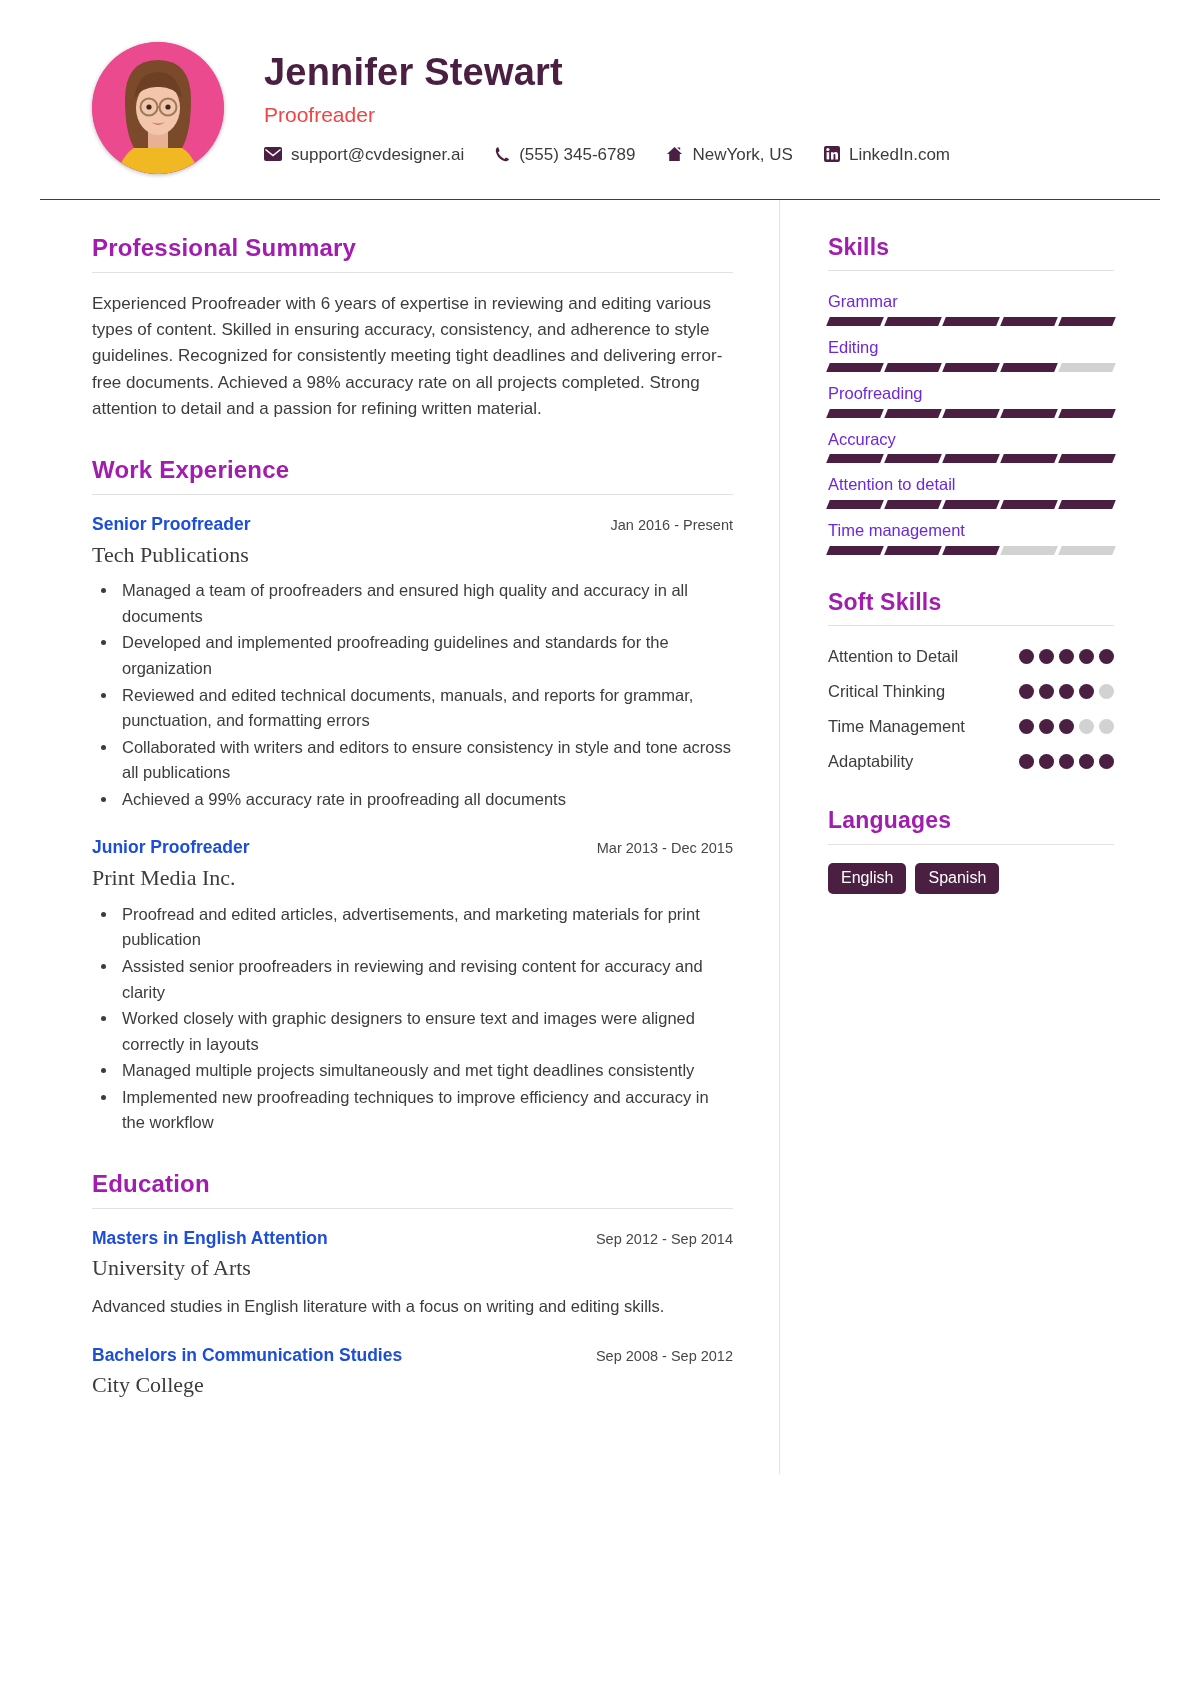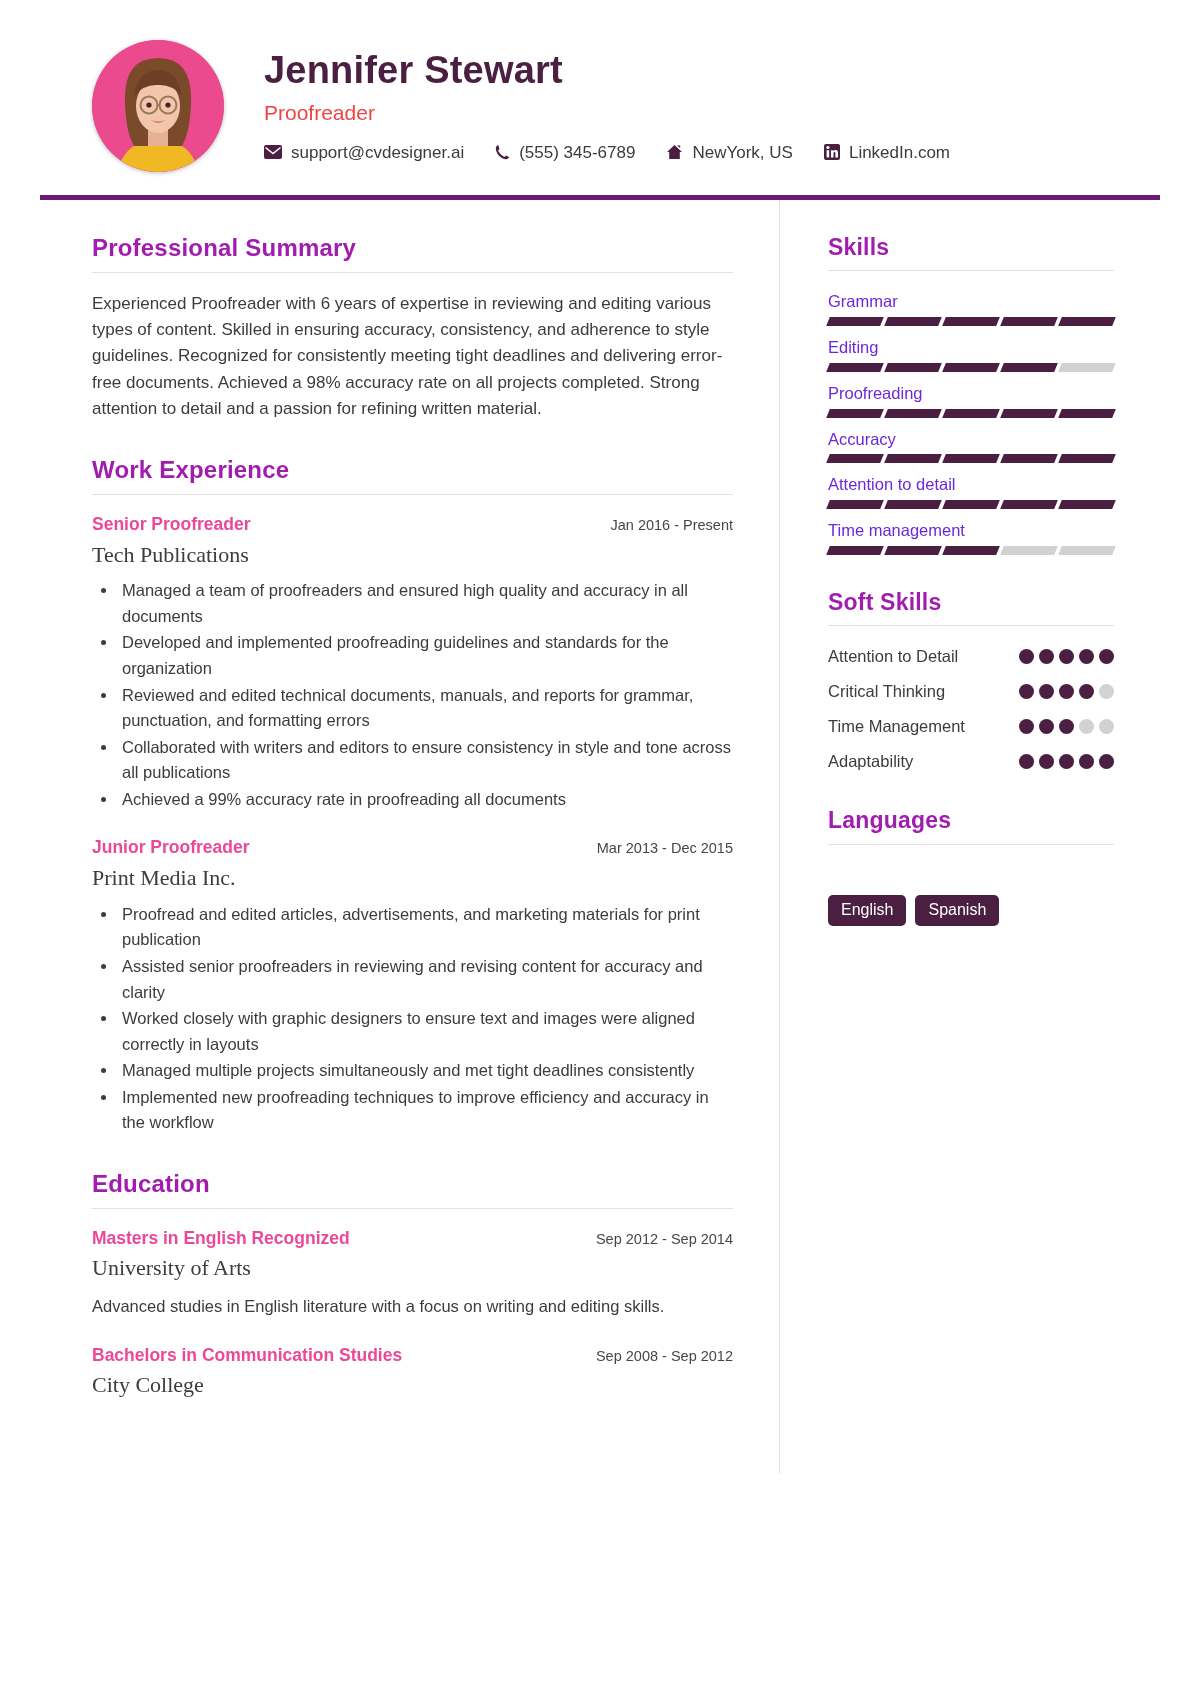--- a/index.html
+++ b/index.html
@@ -19,21 +19,21 @@
     background: #ffffff;
     position: relative;
     box-sizing: border-box;
   }
 
   
   .header {
     display: flex;
     align-items: center;
     padding: 22px 40px 6px 52px;
-    border-bottom: 5px solid #701a75;
+    border-bottom: 1px solid #701a75;
     box-sizing: border-box;
     min-height: 200px;
   }
   .avatar-wrap {
     width: 132px;
     height: 132px;
     flex: 0 0 132px;
     border-radius: 50%;
     overflow: hidden;
     position: relative;
@@ -131,21 +131,21 @@
   .entry:last-child { margin-bottom: 0; }
   .entry-head {
     display: flex;
     justify-content: space-between;
     align-items: baseline;
     gap: 14px;
   }
   .entry-role {
     font-size: 17.5px;
     font-weight: bold;
-    color: #ec4899;
+    color: #1d4ed8;
     line-height: 1.3;
   }
   .entry-dates {
     font-size: 14.5px;
     color: #474747;
     white-space: nowrap;
     flex: 0 0 auto;
   }
   .entry-org {
     font-size: 22px;
@@ -229,21 +229,20 @@
     gap: 9px;
   }
   .lang-tag {
     background: #4a1f41;
     color: #ffffff;
     font-size: 16px;
     padding: 7px 13px 8px 13px;
     border-radius: 5px;
     line-height: 1;
     white-space: nowrap;
-    margin-top: 32px;
   }
 </style>
 </head>
 <body>
 
 <div class="page">
 
   <div class="header">
 
     <div class="avatar-wrap">
@@ -373,21 +372,21 @@
           </ul>
         </div>
       </div>
 
       <div class="section">
         <div class="sec-title">Education</div>
         <div class="sec-rule"></div>
 
         <div class="entry">
           <div class="entry-head">
-            <div class="entry-role">Masters in English Recognized</div>
+            <div class="entry-role">Masters in English Attention</div>
             <div class="entry-dates">Sep 2012 - Sep 2014</div>
           </div>
           <div class="entry-org">University of Arts</div>
           <p class="entry-desc">Advanced studies in English literature with a focus on writing and editing skills.</p>
         </div>
 
         <div class="entry">
           <div class="entry-head">
             <div class="entry-role">Bachelors in Communication Studies</div>
             <div class="entry-dates">Sep 2008 - Sep 2012</div>

